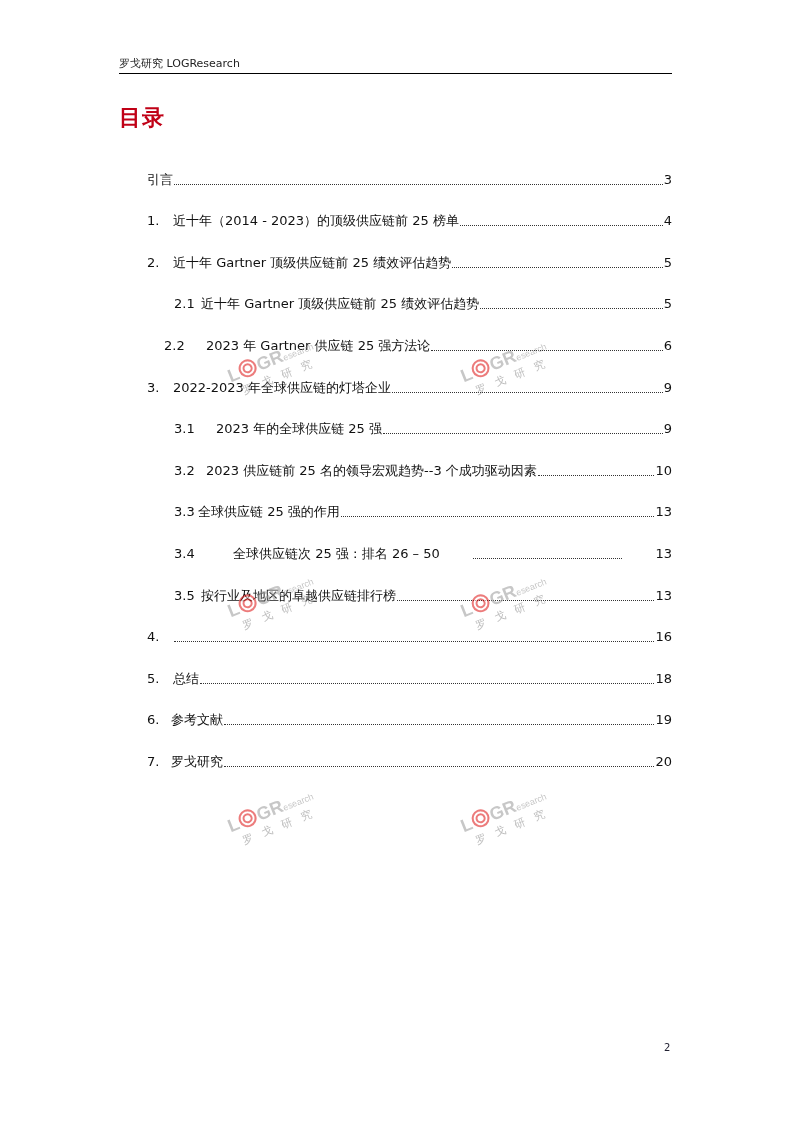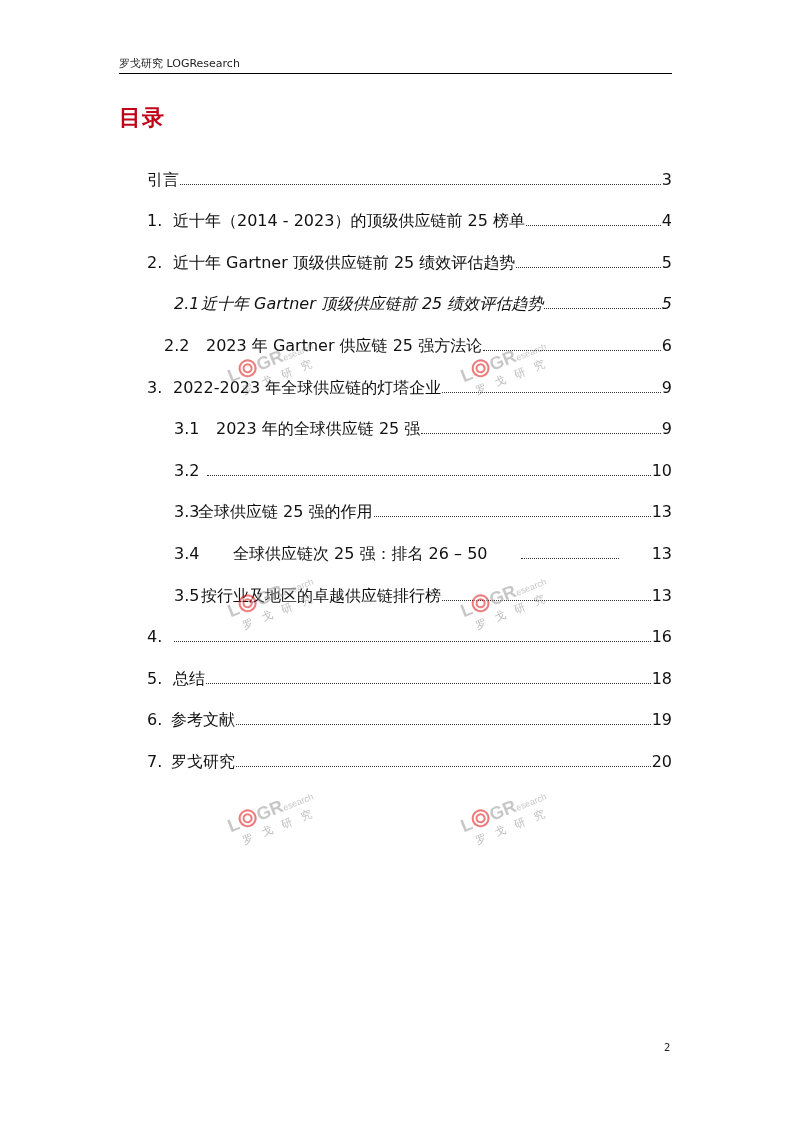--- a/index.html
+++ b/index.html
@@ -3,21 +3,21 @@
 <meta charset="utf-8">
 <style>
   html, body { margin: 0; padding: 0; background: #ffffff; }
   body { width: 793px; height: 1122px; position: relative; overflow: hidden;
          font-family: "DejaVu Sans", "Liberation Sans", sans-serif; color: #111; }
   .header { position: absolute; left: 119px; top: 57px; width: 553px; height: 16px;
             border-bottom: 1.2px solid #000; font-size: 11px; line-height: 14px; color: #222; }
   .title { position: absolute; left: 119px; top: 103px; font-size: 22px; font-weight: bold;
            color: #c00016; letter-spacing: 1px; }
   .toc { position: absolute; left: 0; top: 0; width: 793px; }
-  .toc-row { position: absolute; display: flex; align-items: baseline; font-size: 16px;
+  .toc-row { position: absolute; display: flex; align-items: baseline; font-size: 13px;
              line-height: 18px; color: #111; right: 121px; }
   .toc-num { flex: none; }
   .toc-text { flex: none; white-space: nowrap; }
   .toc-dots { flex: 1 1 auto; overflow: hidden; white-space: nowrap; margin: 0 1px;
               border-bottom: 1px dotted #333; height: 12px; align-self: flex-end; margin-bottom: 4px; }
   .toc-page { flex: none; }
   .watermark { position: absolute; width: 110px; height: 60px; transform: rotate(-22deg);
                opacity: 0.55; pointer-events: none; }
   .wm-logo { font-size: 18px; font-weight: bold; color: #9a9a9a; font-family: "Liberation Sans", sans-serif; }
   .wm-o { display: inline-block; width: 14px; height: 14px; border-radius: 50%;
@@ -45,21 +45,21 @@
     <span class="toc-text">近十年（2014 - 2023）的顶级供应链前 25 榜单</span>
     <span class="toc-dots"></span>
     <span class="toc-page">4</span>
   </div>
   <div class="toc-row" style="top:254px;left:147px;">
     <span class="toc-num" style="width:26px">2.</span>
     <span class="toc-text">近十年 Gartner 顶级供应链前 25 绩效评估趋势</span>
     <span class="toc-dots"></span>
     <span class="toc-page">5</span>
   </div>
-  <div class="toc-row" style="top:295px;left:174px;font-style:italic;">
+  <div class="toc-row" style="top:295px;left:174px;">
     <span class="toc-num" style="width:27px">2.1</span>
     <span class="toc-text">近十年 Gartner 顶级供应链前 25 绩效评估趋势</span>
     <span class="toc-dots"></span>
     <span class="toc-page">5</span>
   </div>
   <div class="toc-row" style="top:337px;left:164px;">
     <span class="toc-num" style="width:42px">2.2</span>
     <span class="toc-text">2023 年 Gartner  供应链  25  强方法论</span>
     <span class="toc-dots"></span>
     <span class="toc-page">6</span>
@@ -71,20 +71,21 @@
     <span class="toc-page">9</span>
   </div>
   <div class="toc-row" style="top:420px;left:174px;align-items:center;">
     <span class="toc-num" style="width:42px">3.1</span>
     <span class="toc-text">2023 年的全球供应链 25 强</span>
     <span class="toc-dots"></span>
     <span class="toc-page">9</span>
   </div>
   <div class="toc-row" style="top:462px;left:174px;">
     <span class="toc-num" style="width:32px">3.2</span>
+    <span class="toc-text">2023 供应链前  25 名的领导宏观趋势--3 个成功驱动因素</span>
     <span class="toc-dots"></span>
     <span class="toc-page">10</span>
   </div>
   <div class="toc-row" style="top:503px;left:174px;">
     <span class="toc-num" style="width:24px">3.3</span>
     <span class="toc-text">全球供应链 25 强的作用</span>
     <span class="toc-dots"></span>
     <span class="toc-page">13</span>
   </div>
   <div class="toc-row" style="top:545px;left:174px;gap:32px;">

